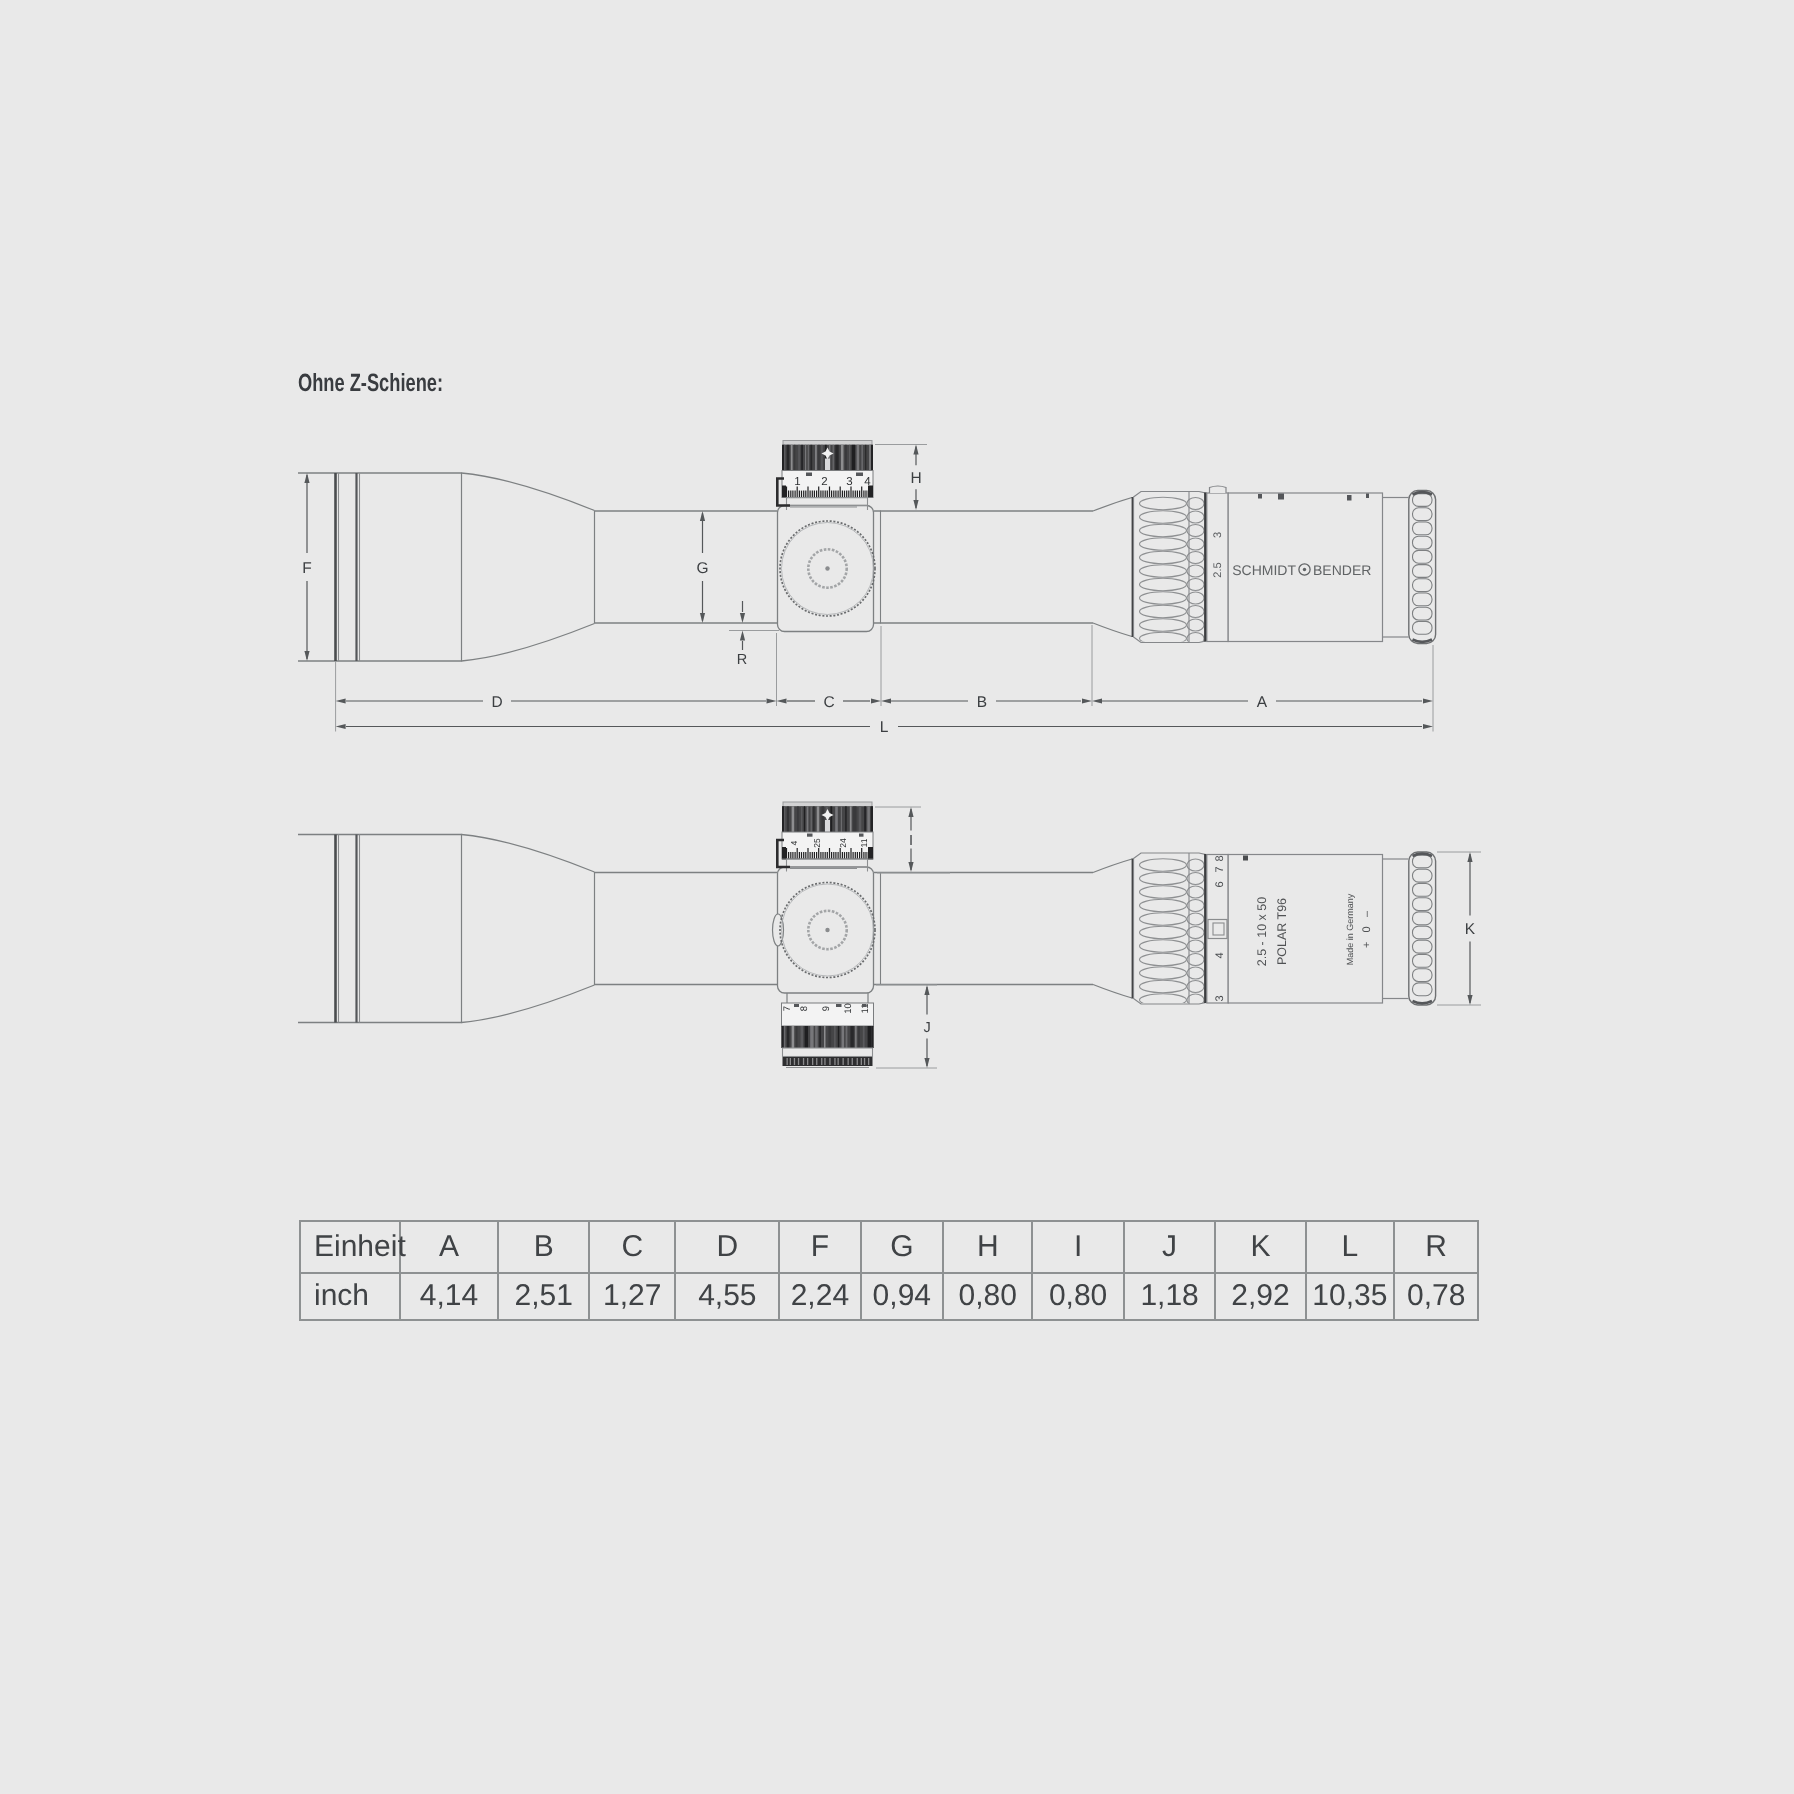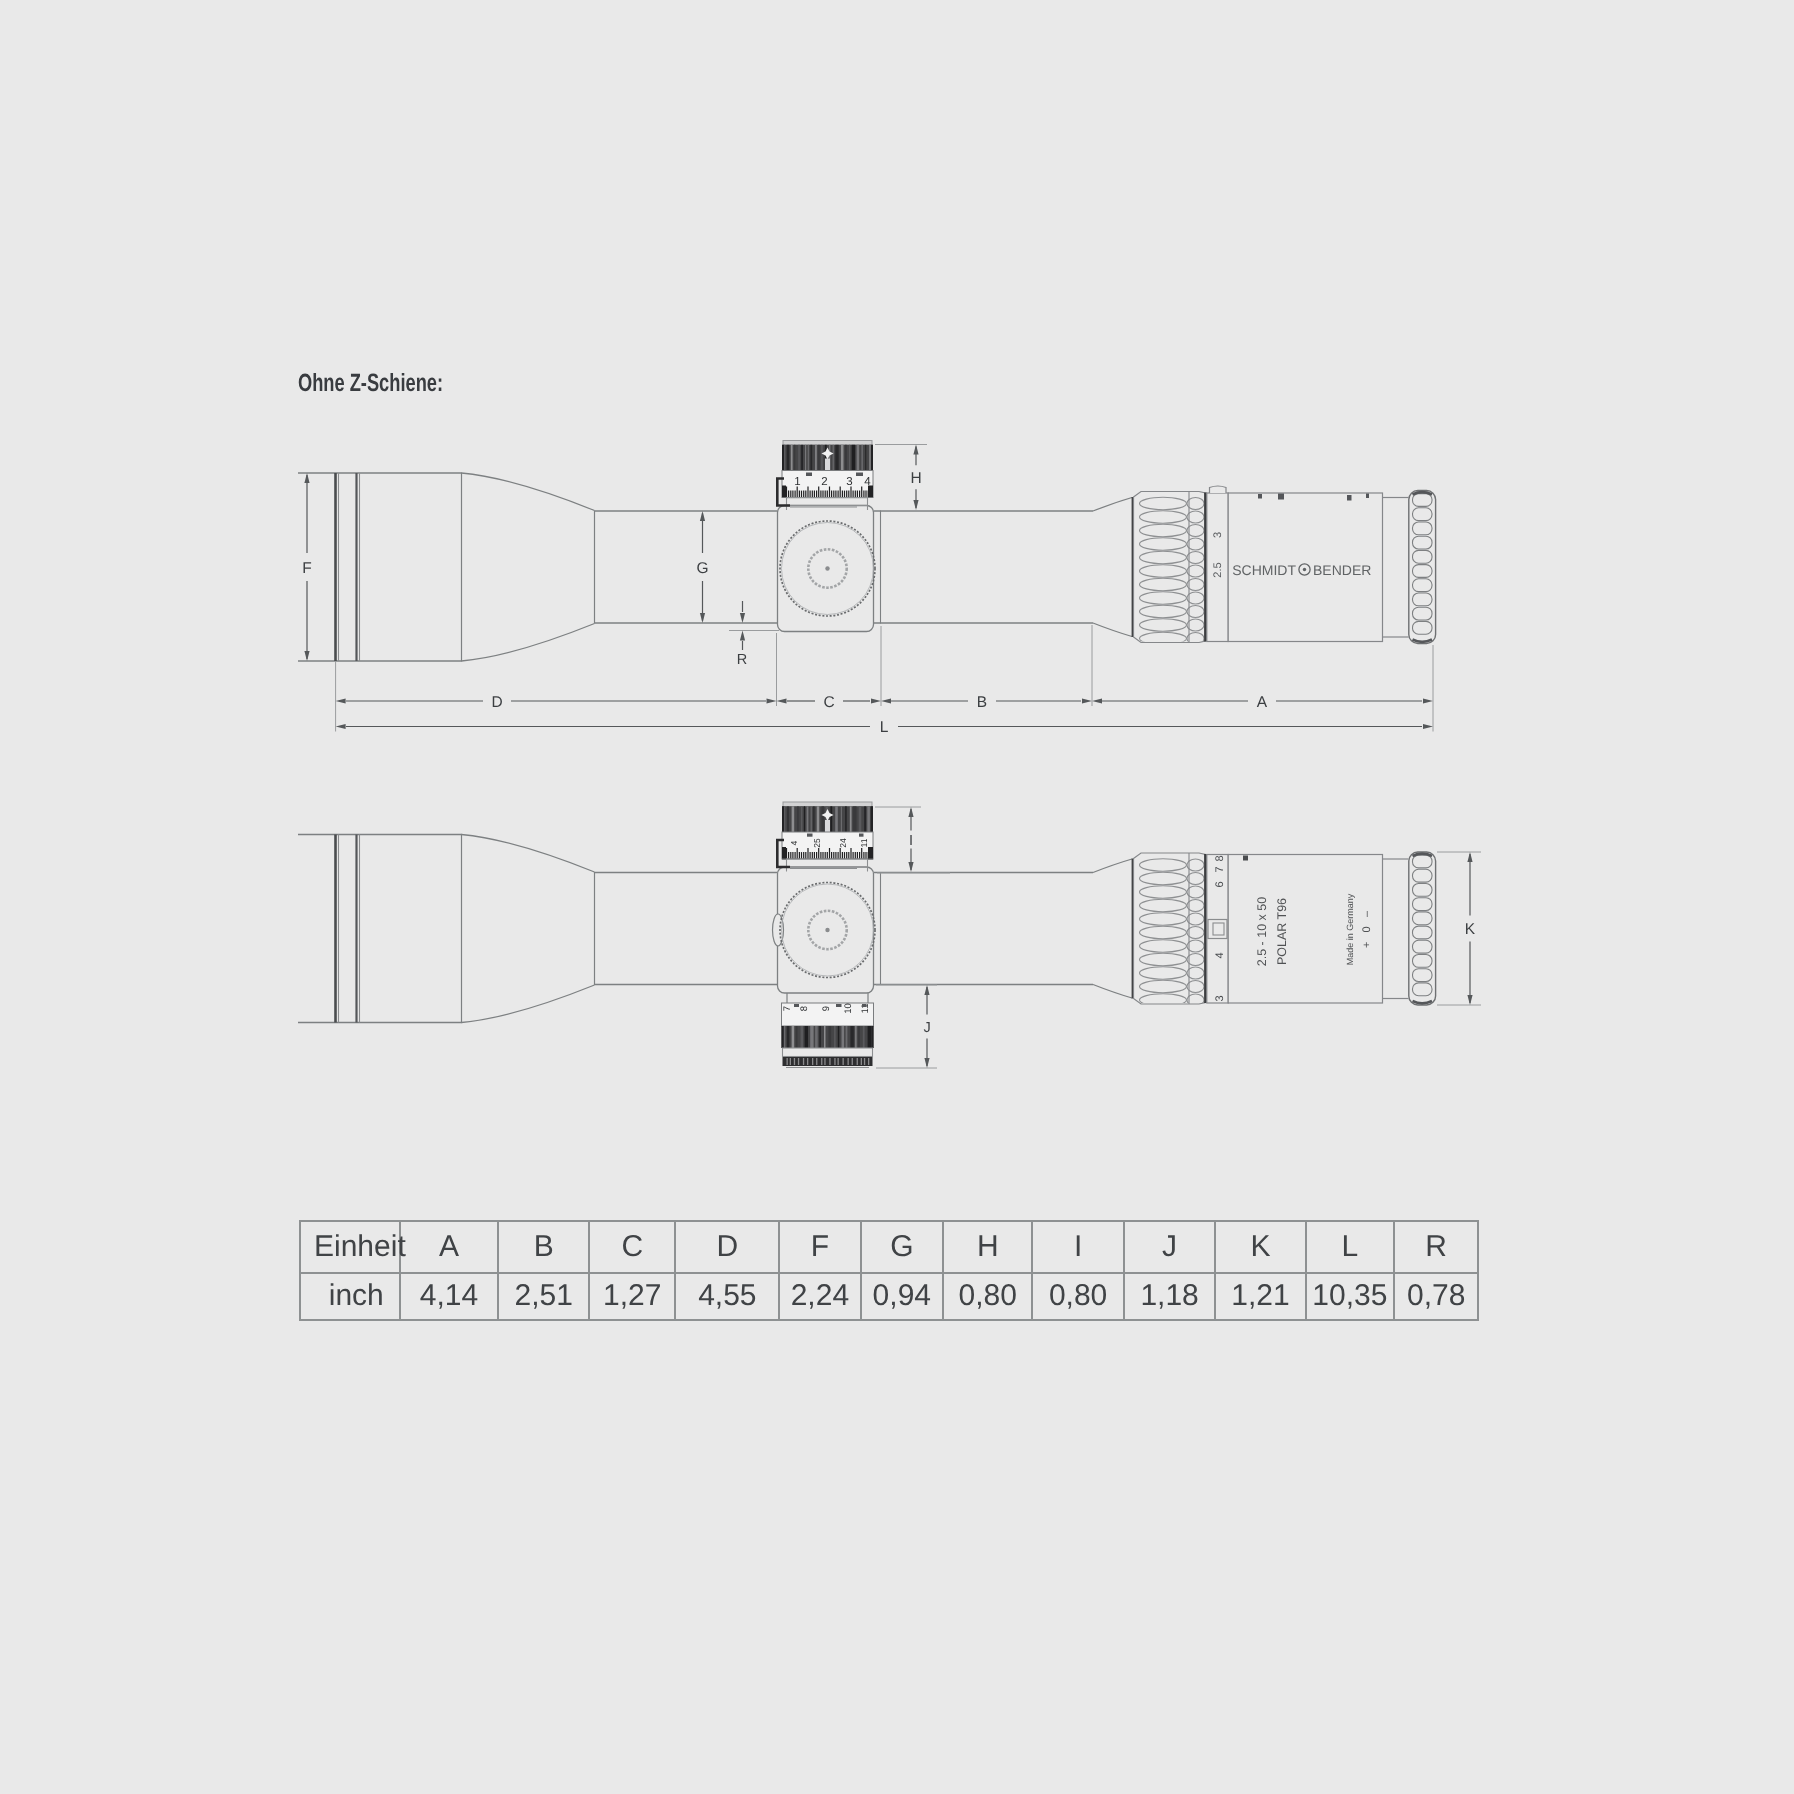--- a/index.html
+++ b/index.html
@@ -1,18 +1,18 @@
 <!DOCTYPE html>
 <html><head><meta charset="utf-8">
 <style>
 html,body{margin:0;padding:0;background:#e9e9e9;width:1794px;height:1794px;overflow:hidden;}
 *{font-family:"Liberation Sans",sans-serif;-webkit-font-smoothing:antialiased;text-rendering:geometricPrecision;}
 #tbl{transform:translateZ(0);will-change:transform;position:absolute;left:299px;top:1220px;border-collapse:collapse;table-layout:fixed;width:1180px;}
 #tbl td{box-sizing:border-box;border:2px solid #8e9192;color:#404346;font-size:30px;text-align:center;padding:0;height:46.5px;}
-#tbl td.l{text-align:center;padding-left:13px;}
+#tbl td.l{text-align:left;padding-left:13px;}
 #tbl tr.h td{height:52px;}
 #tbl tr.m td{border-bottom:none;}
 #tbl tr.i td{border-top:none;}
 </style></head>
 <body>
 <svg width="1794" height="1794" viewBox="0 0 1794 1794" style="position:absolute;left:0;top:0;transform:translateZ(0);will-change:transform">
 <rect x="0" y="0" width="1794" height="1794" fill="#e9e9e9"></rect>
 
 <text transform="translate(298,391) scale(0.73,1)" font-size="25" fill="#393c40" font-weight="bold">Ohne Z-Schiene:</text>
 
@@ -593,17 +593,17 @@
         <td class="l">inch</td>
         <td>4,14</td>
         <td>2,51</td>
         <td>1,27</td>
         <td>4,55</td>
         <td>2,24</td>
         <td>0,94</td>
         <td>0,80</td>
         <td>0,80</td>
         <td>1,18</td>
-        <td>1,21</td>
+        <td>2,92</td>
         <td>10,35</td>
         <td>0,78</td>
       </tr>
 </tbody>
   </table>
 </body></html>

